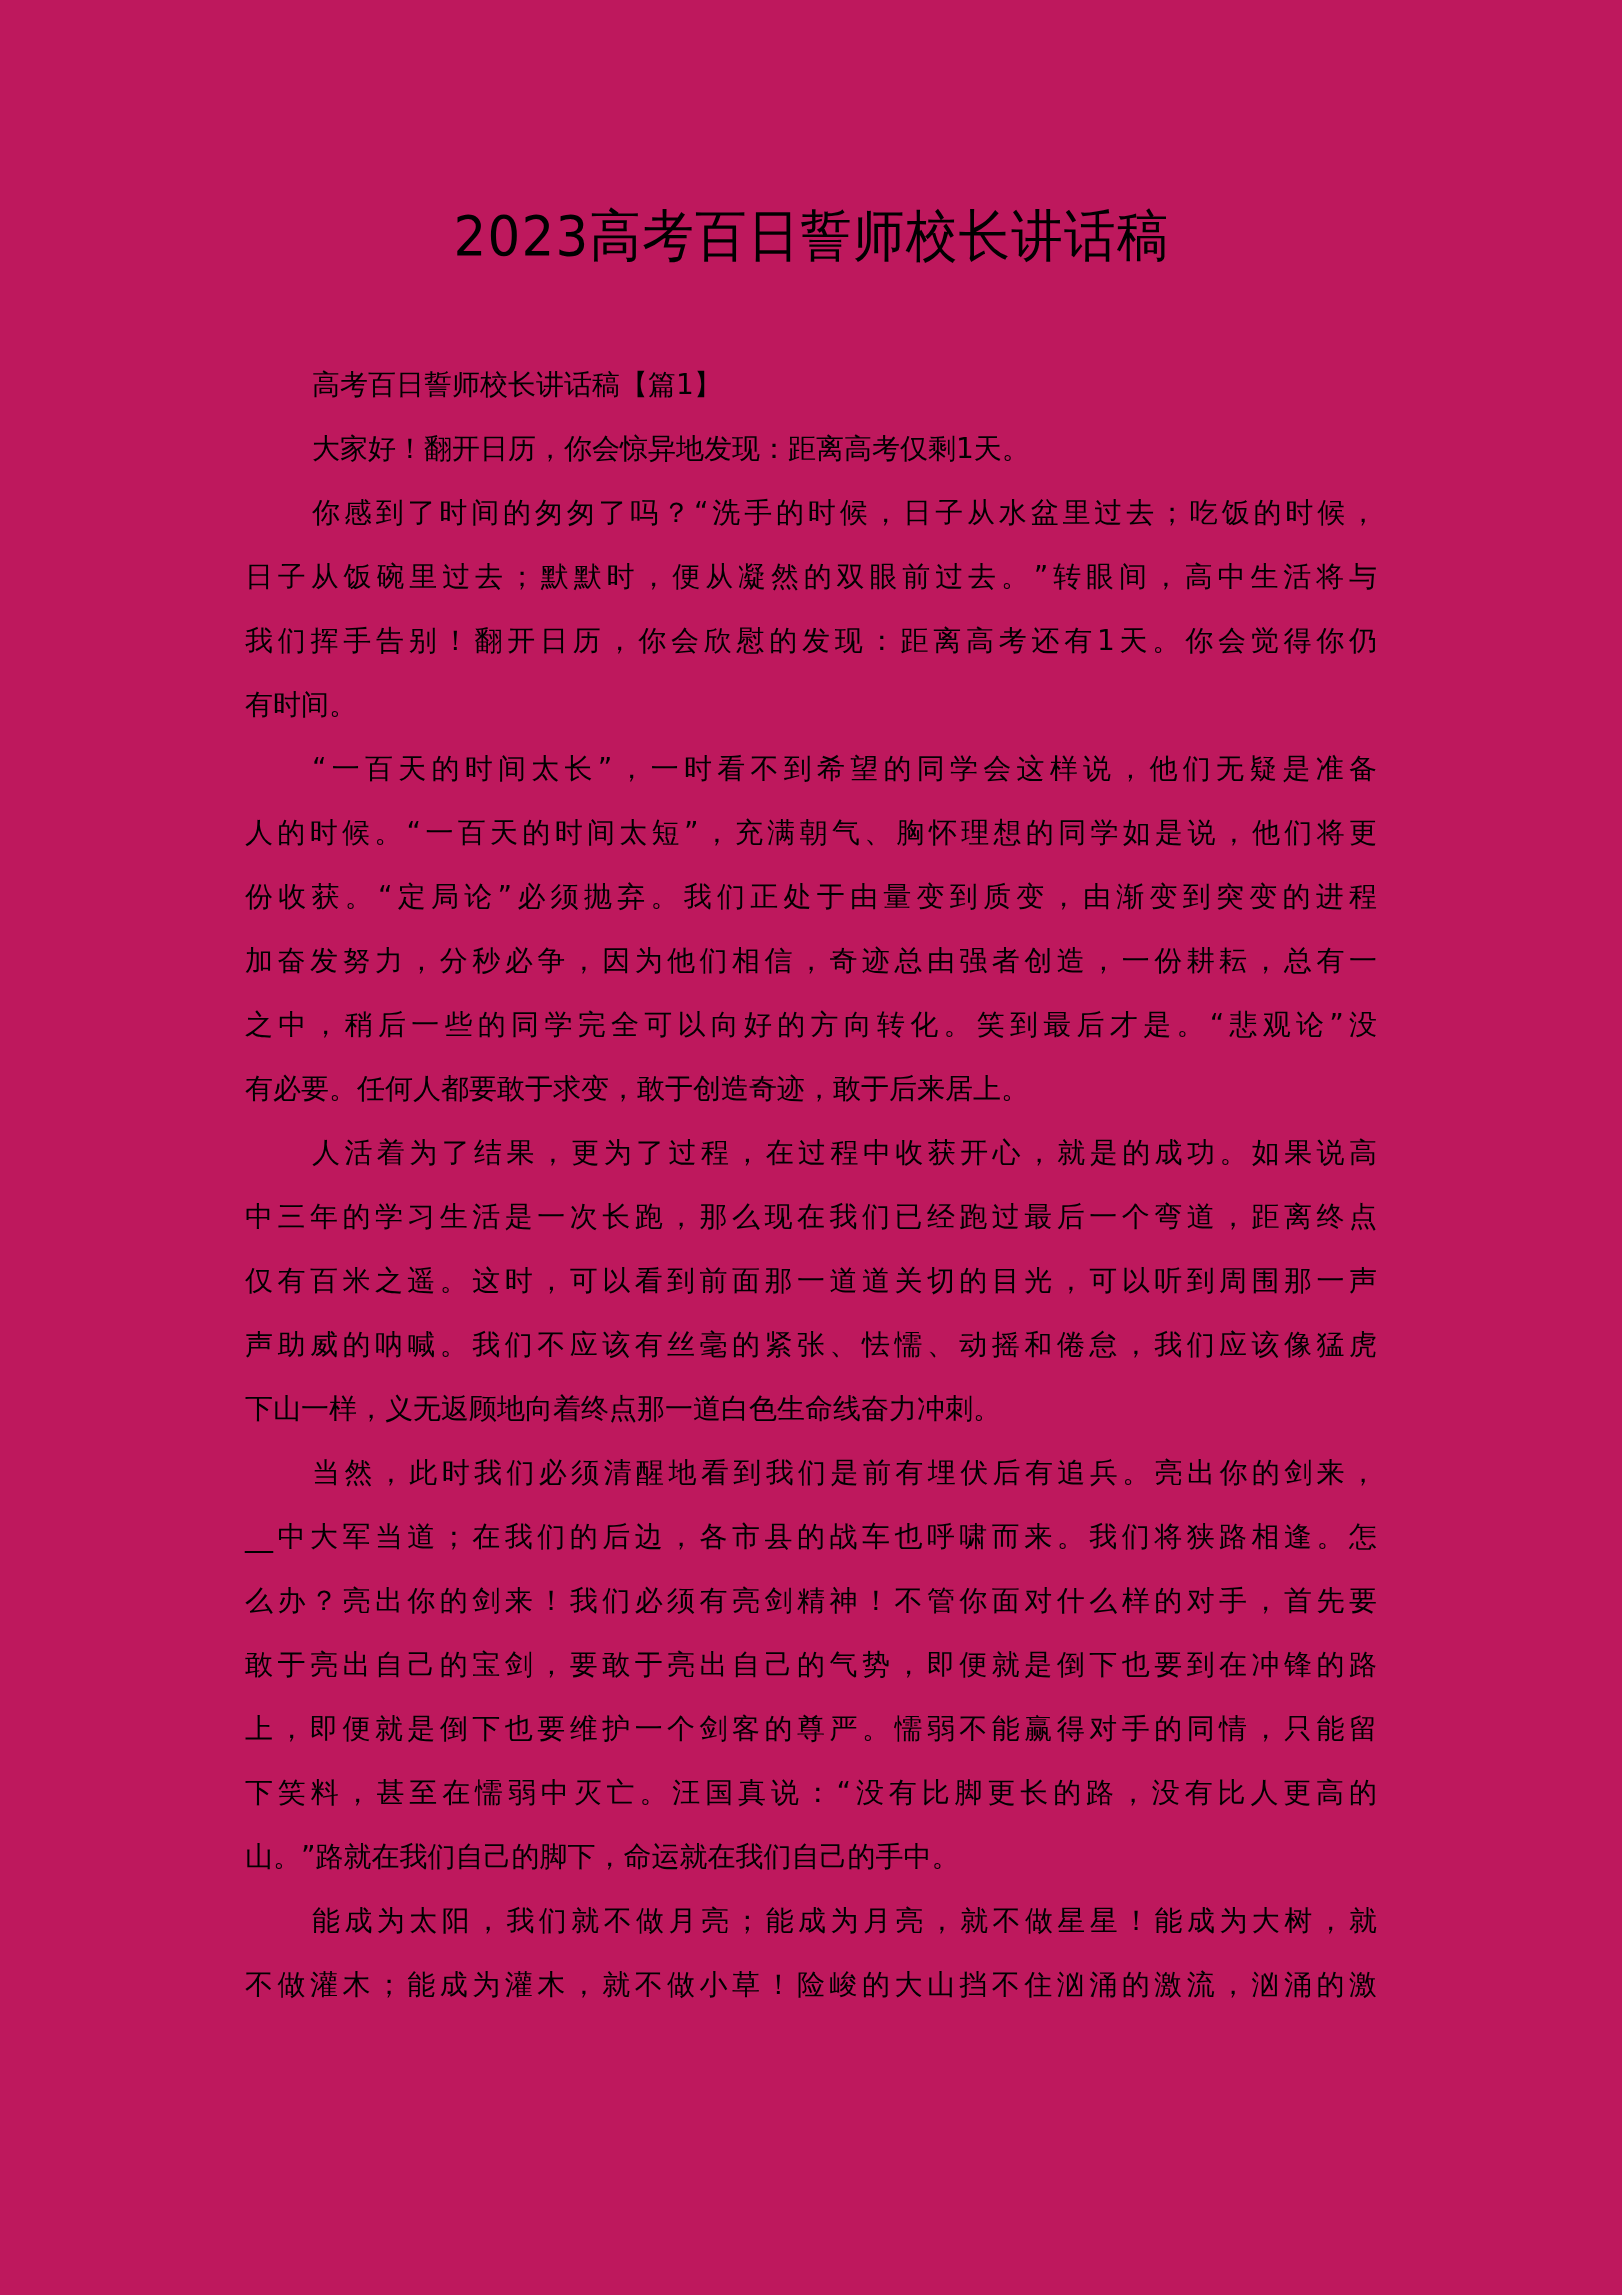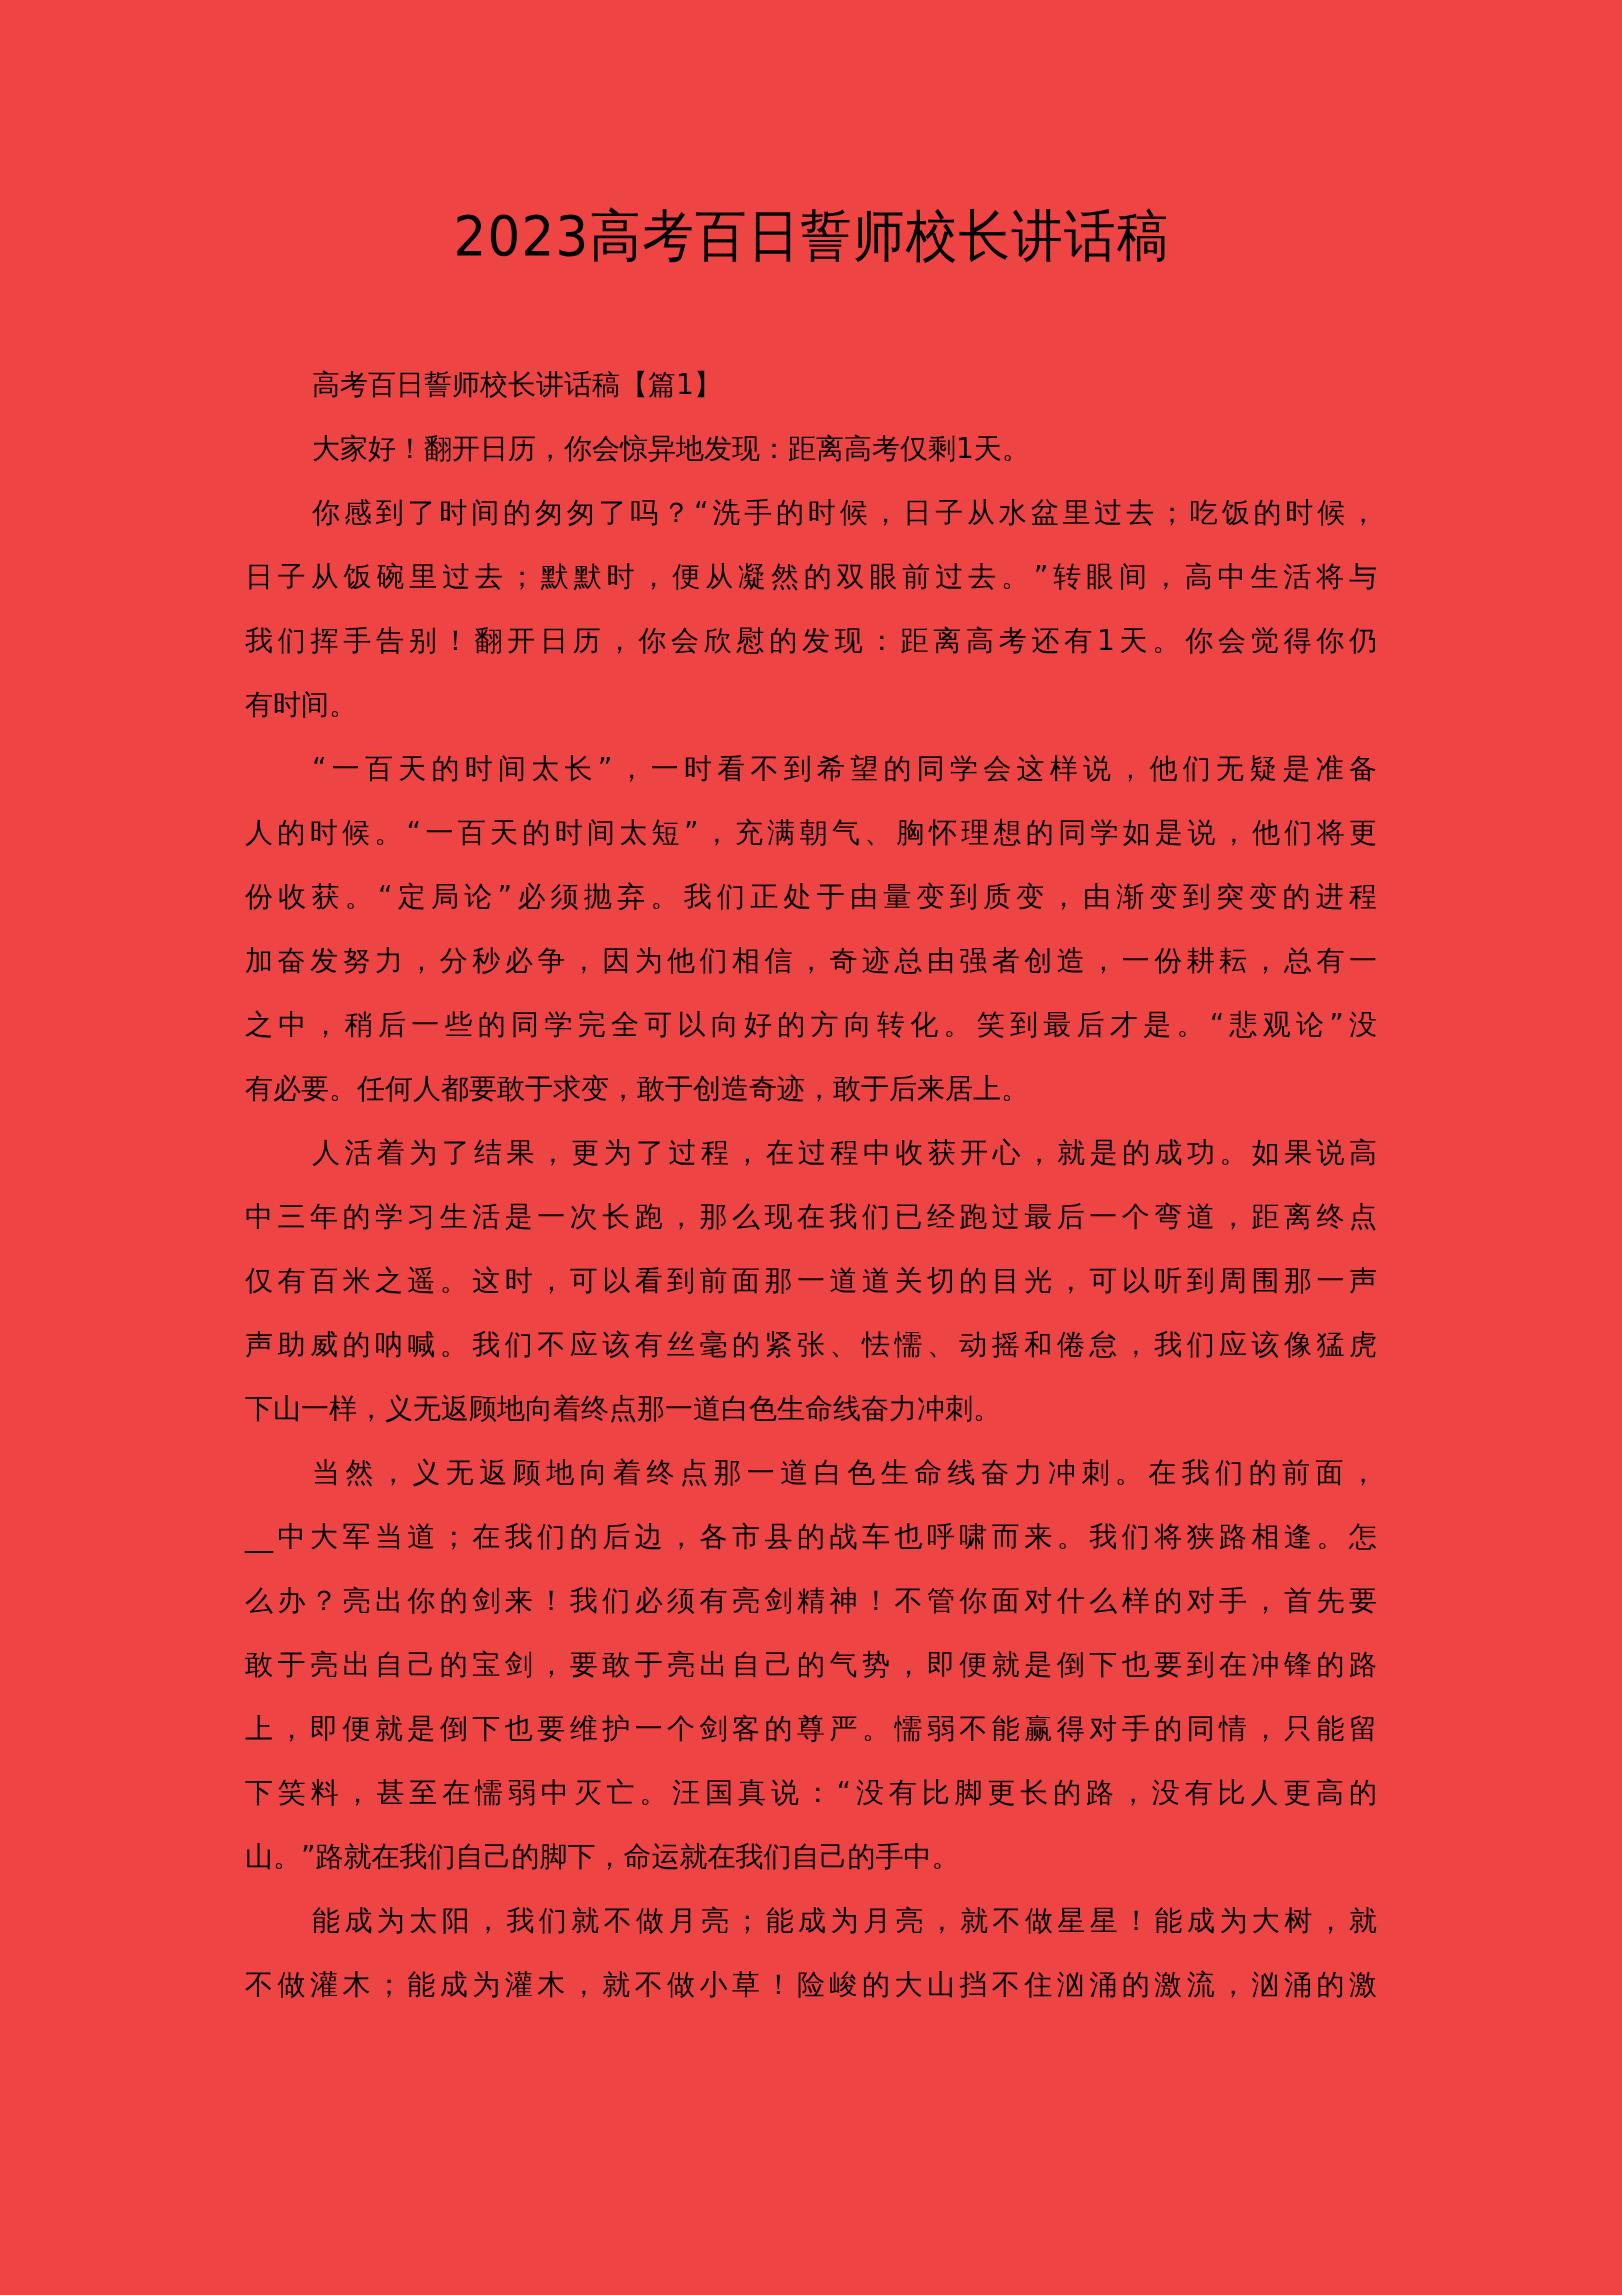--- a/index.html
+++ b/index.html
@@ -14,21 +14,21 @@
       overflow: hidden;
       color: #000000;
       font-family: "DejaVu Serif", "Liberation Serif", serif;
     }
     .page {
       position: absolute;
       left: 0;
       top: 0;
       width: 1623px;
       height: 2295px;
-      background: #ef4444;
+      background: #be185d;
     }
     .title {
       position: absolute;
       left: 0;
       top: 200px;
       width: 1623px;
       text-align: center;
       font-size: 56px;
       line-height: 72px;
       letter-spacing: 1.3px;
@@ -76,21 +76,21 @@
     <span class="line">人的时候。“一百天的时间太短”，充满朝气、胸怀理想的同学如是说，他们将更</span>
     <span class="line">份收获。“定局论”必须抛弃。我们正处于由量变到质变，由渐变到突变的进程</span>
     <span class="line">加奋发努力，分秒必争，因为他们相信，奇迹总由强者创造，一份耕耘，总有一</span>
     <span class="line">之中，稍后一些的同学完全可以向好的方向转化。笑到最后才是。“悲观论”没</span>
     <span class="line last">有必要。任何人都要敢于求变，敢于创造奇迹，敢于后来居上。</span>
     <span class="line indent">人活着为了结果，更为了过程，在过程中收获开心，就是的成功。如果说高</span>
     <span class="line">中三年的学习生活是一次长跑，那么现在我们已经跑过最后一个弯道，距离终点</span>
     <span class="line">仅有百米之遥。这时，可以看到前面那一道道关切的目光，可以听到周围那一声</span>
     <span class="line">声助威的呐喊。我们不应该有丝毫的紧张、怯懦、动摇和倦怠，我们应该像猛虎</span>
     <span class="line last">下山一样，义无返顾地向着终点那一道白色生命线奋力冲刺。</span>
-    <span class="line indent">当然，义无返顾地向着终点那一道白色生命线奋力冲刺。在我们的前面，</span>
+    <span class="line indent">当然，此时我们必须清醒地看到我们是前有埋伏后有追兵。亮出你的剑来，</span>
     <span class="line">__中大军当道；在我们的后边，各市县的战车也呼啸而来。我们将狭路相逢。怎</span>
     <span class="line">么办？亮出你的剑来！我们必须有亮剑精神！不管你面对什么样的对手，首先要</span>
     <span class="line">敢于亮出自己的宝剑，要敢于亮出自己的气势，即便就是倒下也要到在冲锋的路</span>
     <span class="line">上，即便就是倒下也要维护一个剑客的尊严。懦弱不能赢得对手的同情，只能留</span>
     <span class="line">下笑料，甚至在懦弱中灭亡。汪国真说：“没有比脚更长的路，没有比人更高的</span>
     <span class="line last">山。”路就在我们自己的脚下，命运就在我们自己的手中。</span>
     <span class="line indent">能成为太阳，我们就不做月亮；能成为月亮，就不做星星！能成为大树，就</span>
     <span class="line">不做灌木；能成为灌木，就不做小草！险峻的大山挡不住汹涌的激流，汹涌的激</span>
   </div>
 </div>

